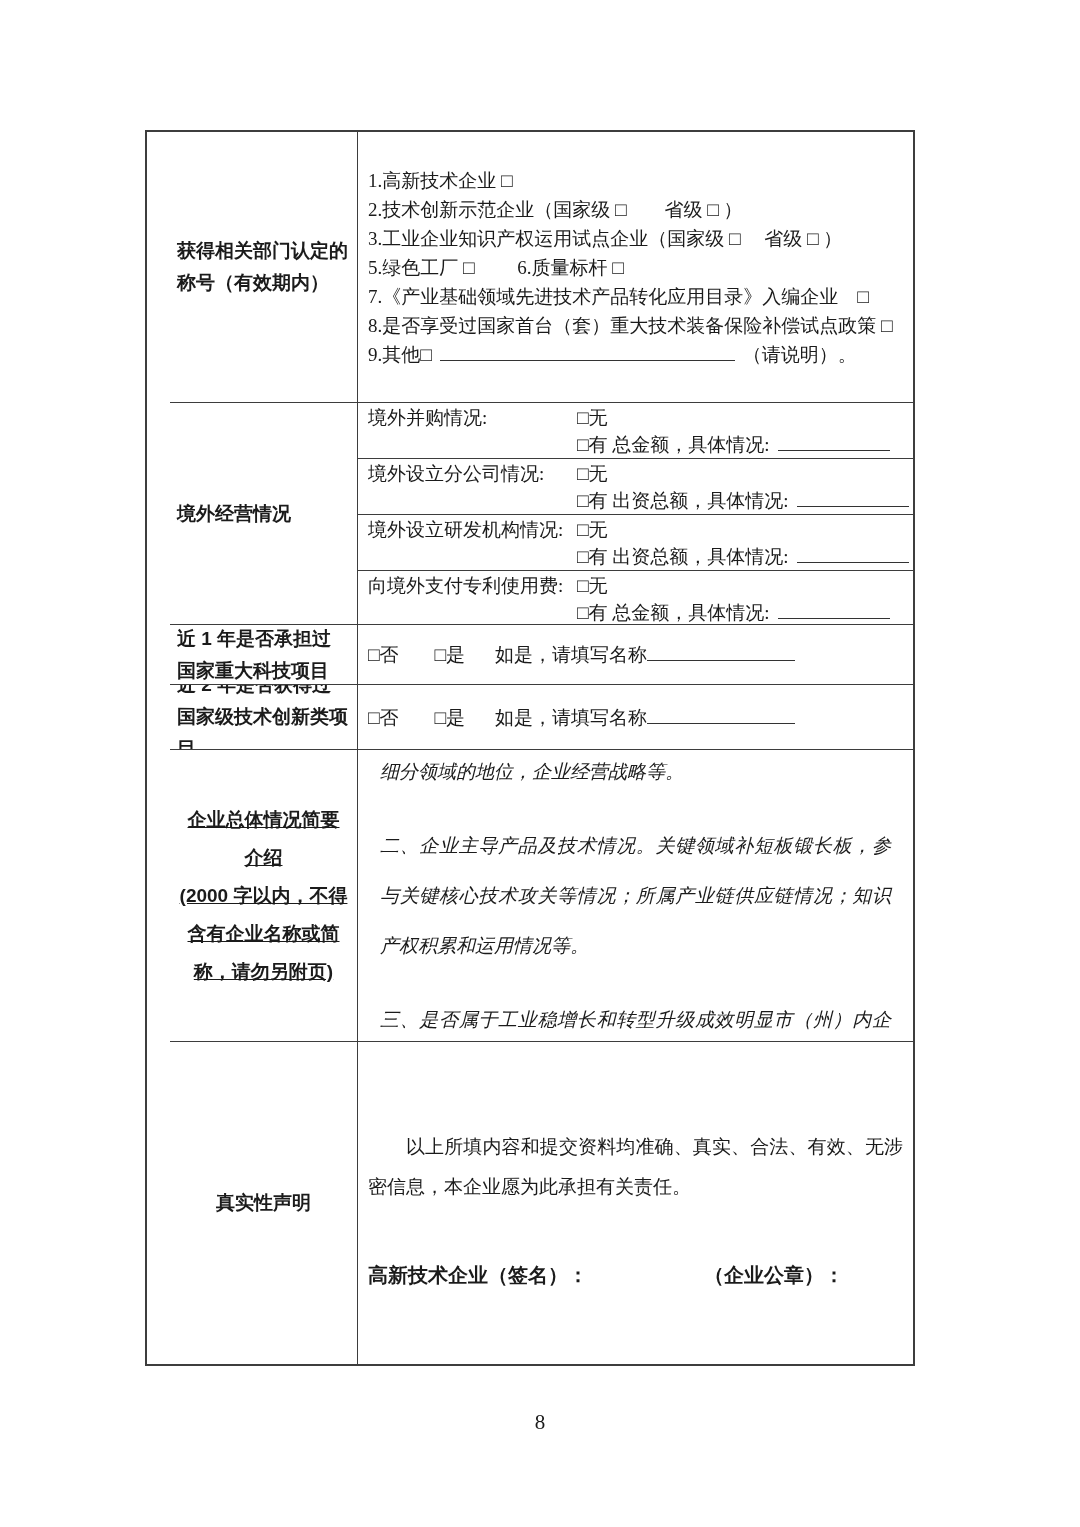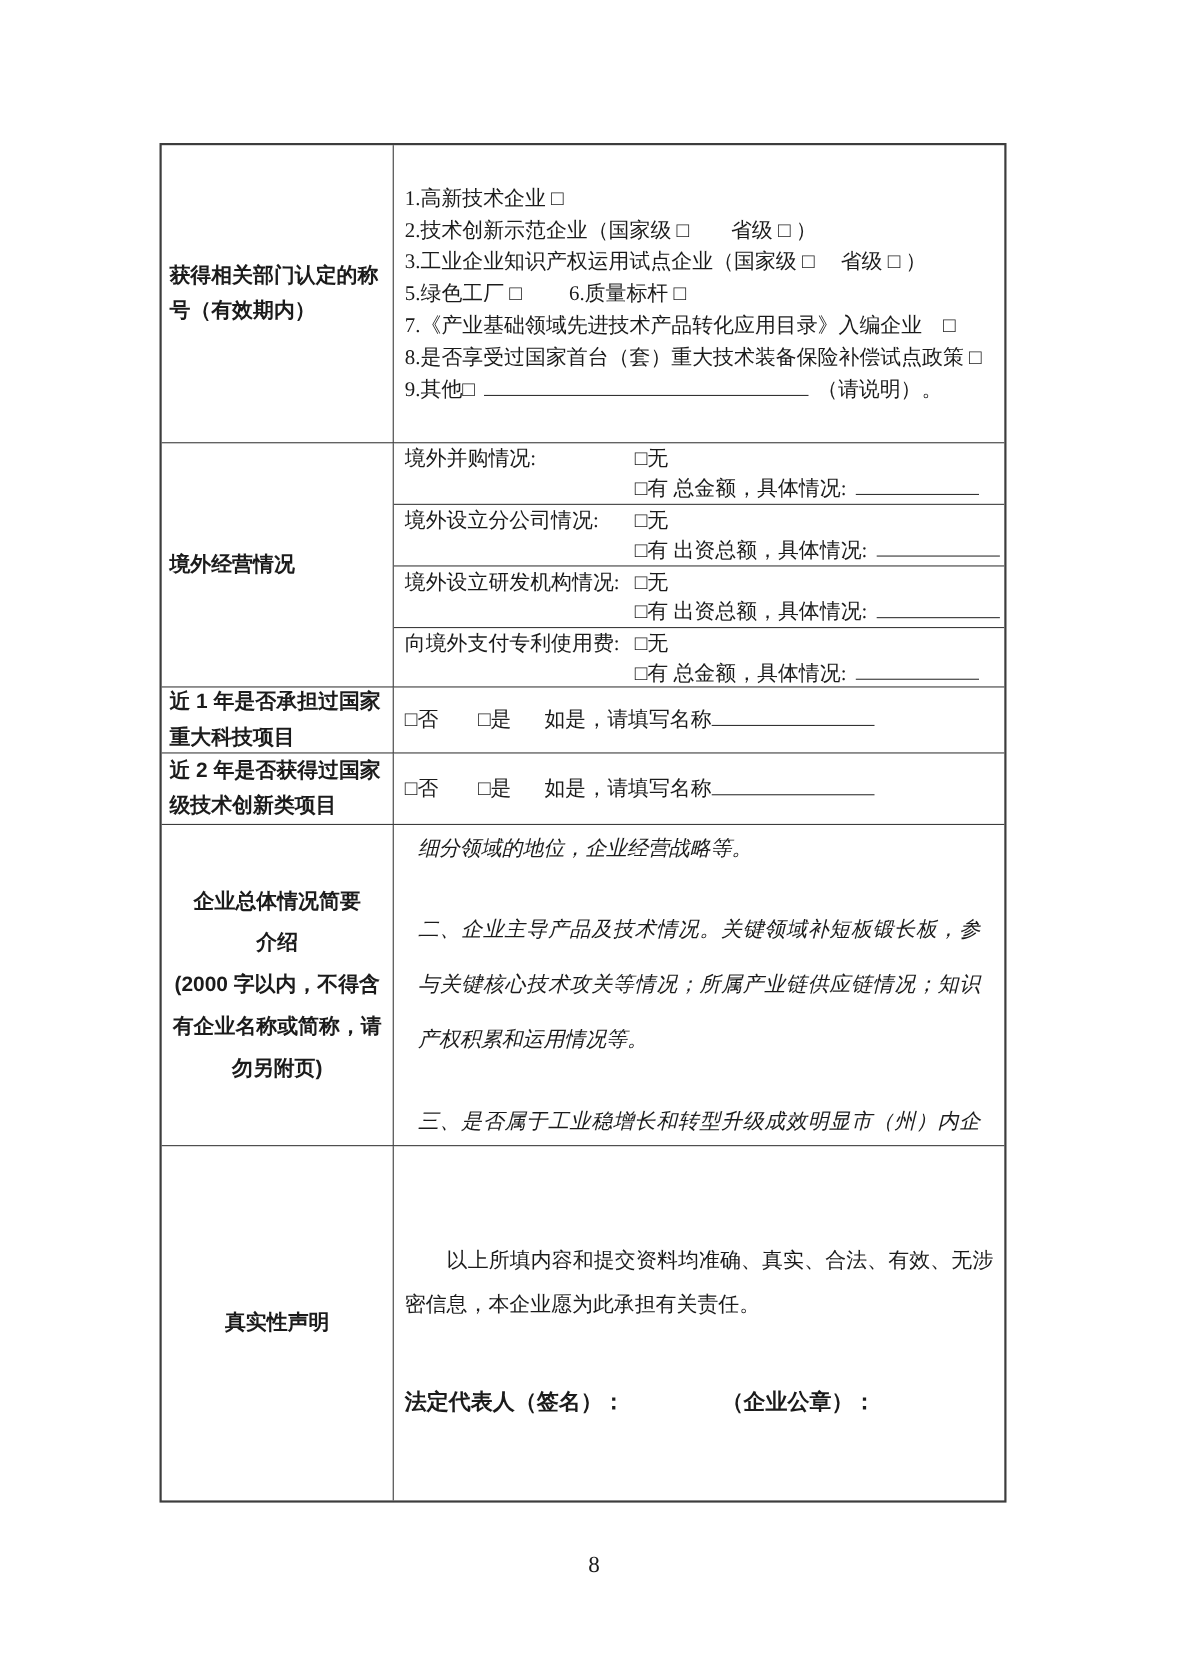--- a/index.html
+++ b/index.html
@@ -24,34 +24,34 @@
     grid-template-columns: 211px 1fr;
     grid-template-rows: 271px 222px 60px 65px 292px auto;
     background: #ffffff;
   }
 
   .cell {
     box-sizing: border-box;
     border-bottom: 1.5px solid #3d3d3d;
     overflow: hidden;
   }
-  .cell.lbl { border-right: 1.5px solid #3d3d3d; }
+  .cell.lbl { border-right: 1.5px solid #3d3d3d; margin-left: 23px; }
   .cell.last { border-bottom: none; }
 
   .lbl {
     font-family: "Liberation Sans", sans-serif;
     font-weight: bold;
     font-size: 19px;
     line-height: 32px;
     display: flex;
     align-items: center;
     padding: 0 7px;
   }
   .lbl.center { justify-content: center; text-align: center; }
-  .lbl.prelines { white-space: pre-line; line-height: 38px; }
+  .lbl.prelines { white-space: pre-line; line-height: 38px; text-decoration: underline; }
 
   .val {
     font-size: 19px;
     line-height: 29px;
     padding: 0 10px;
     display: flex;
     flex-direction: column;
     justify-content: center;
   }
 
@@ -100,21 +100,21 @@
     text-indent: 2em;
     text-align: justify;
   }
   .sig-row {
     margin-top: 54px;
     font-family: "Liberation Sans", sans-serif;
     font-weight: bold;
     font-size: 20px;
     white-space: nowrap;
   }
-  .sig-seal { margin-left: 88px; }
+  .sig-seal { margin-left: 116px; }
 
   .page-num {
     position: absolute;
     top: 1410px; left: 0;
     width: 100%;
     text-align: center;
     font-size: 21px;
     font-family: "Liberation Serif", serif;
   }
 </style>
@@ -190,20 +190,20 @@
     <div class="cell val paras">
       <p>一、企业经营管理概况。从事细分领域及从业时间，企业在细分领域的地位，企业经营战略等。</p>
       <p>二、企业主导产品及技术情况。关键领域补短板锻长板，参与关键核心技术攻关等情况；所属产业链供应链情况；知识产权积累和运用情况等。</p>
       <p>三、是否属于工业稳增长和转型升级成效明显市（州）内企业。</p>
     </div>
 
     <div class="cell lbl center last">真实性声明</div>
     <div class="cell val decl last">
       <p class="decl-text">以上所填内容和提交资料均准确、真实、合法、有效、无涉密信息，本企业愿为此承担有关责任。</p>
       <div class="sig-row">
-        <span>法定代表人（签名）：</span><span class="sig-seal">（企业公章）：</span>
+        <span>高新技术企业（签名）：</span><span class="sig-seal">（企业公章）：</span>
       </div>
     </div>
 
   </div>
 
   <div class="page-num">8</div>
 </div>
 
 </body></html>

